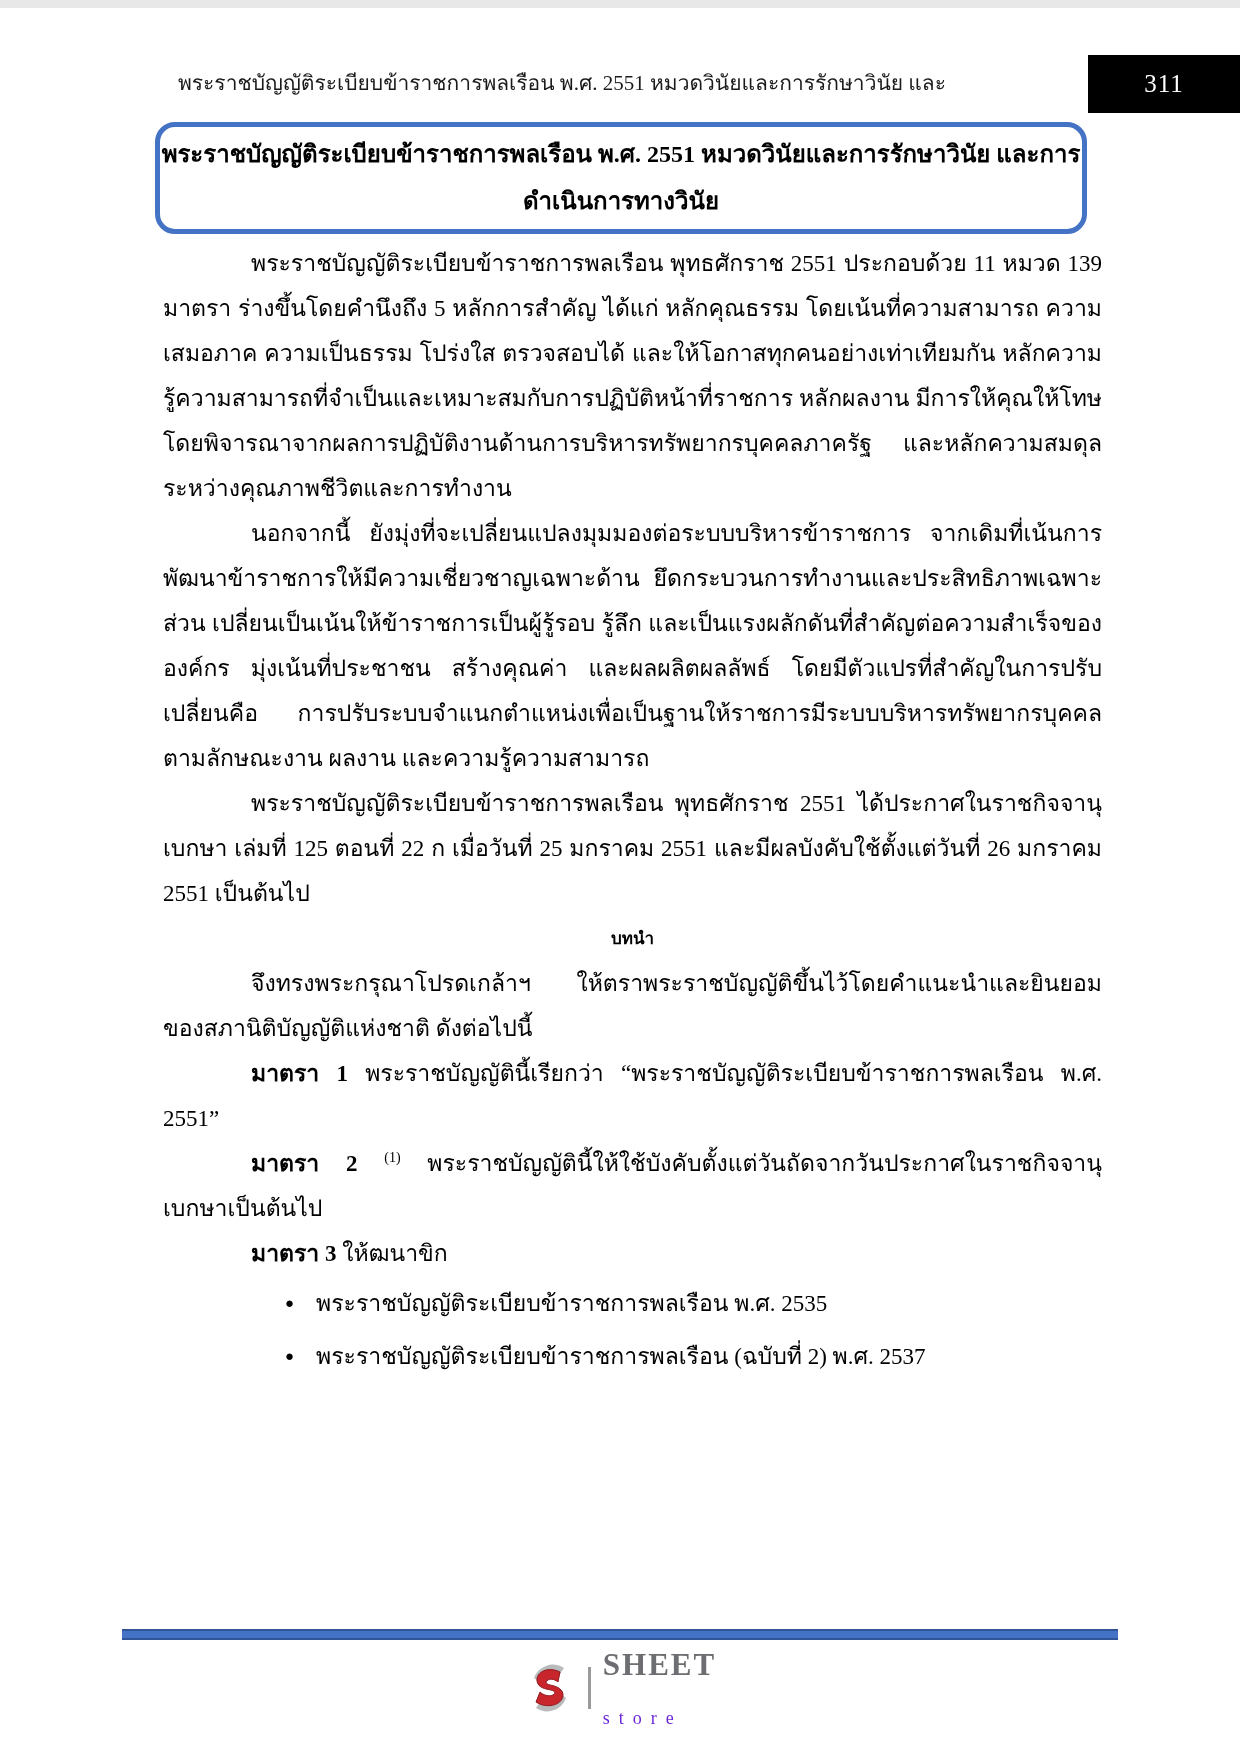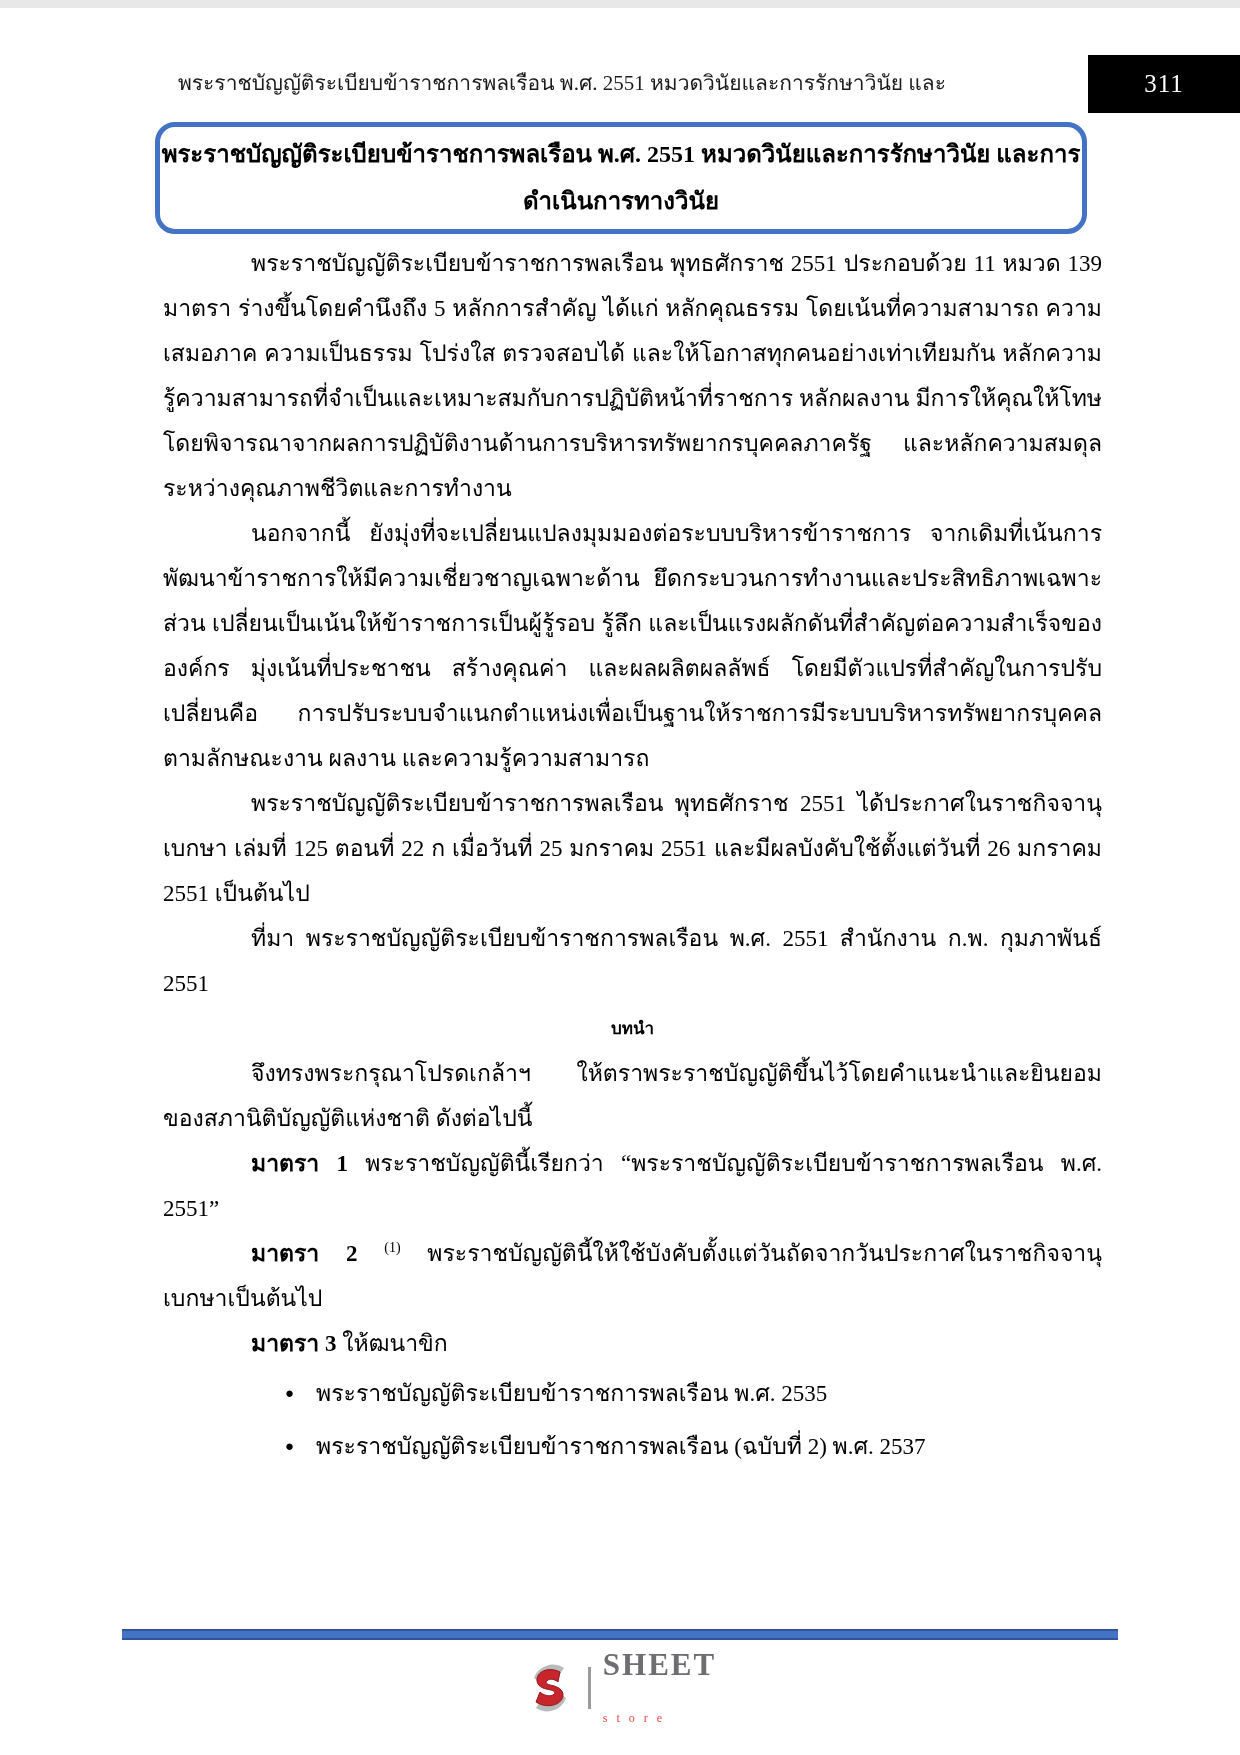--- a/index.html
+++ b/index.html
@@ -59,21 +59,21 @@
     position:absolute; top:1642px; left:0; width:1240px;
     display:flex; align-items:center; justify-content:center; gap:12px;
   }
   .logo-mark { width:52px; height:52px; }
   .logo-divider { width:3px; height:42px; background:#9a9a9a; }
   .logo-textcol { display:flex; flex-direction:column;gap:28px; }
   .logo-title {
     font-weight:bold; font-size:31px; color:#6d6e71; letter-spacing:2px; line-height:30px;
   }
   .logo-subtitle {
-    font-size:12px; color:#ef4444; letter-spacing:9px; line-height:16px; margin-top:2px;
+    font-size:18px; color:#6d28d9; letter-spacing:9px; line-height:16px; margin-top:2px;
   }
 </style>
 </head>
 <body>
 
 <div class="page">
 
   <div class="running-header">พระราชบัญญัติระเบียบข้าราชการพลเรือน พ.ศ. 2551 หมวดวินัยและการรักษาวินัย และ</div>
 
   <div class="page-number-box">
@@ -82,21 +82,20 @@
 
   <div class="title-box">
     <div>พระราชบัญญัติระเบียบข้าราชการพลเรือน พ.ศ. 2551 หมวดวินัยและการรักษาวินัย และการ</div>
     <div>ดำเนินการทางวินัย</div>
   </div>
 
   <div class="content">
     <p class="indent">พระราชบัญญัติระเบียบข้าราชการพลเรือน พุทธศักราช 2551 ประกอบด้วย 11 หมวด 139 มาตรา ร่างขึ้นโดยคำนึงถึง 5 หลักการสำคัญ ได้แก่ หลักคุณธรรม โดยเน้นที่ความสามารถ ความเสมอภาค ความเป็นธรรม โปร่งใส ตรวจสอบได้ และให้โอกาสทุกคนอย่างเท่าเทียมกัน หลักความรู้ความสามารถที่จำเป็นและเหมาะสมกับการปฏิบัติหน้าที่ราชการ หลักผลงาน มีการให้คุณให้โทษโดยพิจารณาจากผลการปฏิบัติงานด้านการบริหารทรัพยากรบุคคลภาครัฐ และหลักความสมดุลระหว่างคุณภาพชีวิตและการทำงาน</p>
     <p class="indent">นอกจากนี้ ยังมุ่งที่จะเปลี่ยนแปลงมุมมองต่อระบบบริหารข้าราชการ จากเดิมที่เน้นการพัฒนาข้าราชการให้มีความเชี่ยวชาญเฉพาะด้าน ยึดกระบวนการทำงานและประสิทธิภาพเฉพาะส่วน เปลี่ยนเป็นเน้นให้ข้าราชการเป็นผู้รู้รอบ รู้ลึก และเป็นแรงผลักดันที่สำคัญต่อความสำเร็จขององค์กร มุ่งเน้นที่ประชาชน สร้างคุณค่า และผลผลิตผลลัพธ์ โดยมีตัวแปรที่สำคัญในการปรับเปลี่ยนคือ การปรับระบบจำแนกตำแหน่งเพื่อเป็นฐานให้ราชการมีระบบบริหารทรัพยากรบุคคล ตามลักษณะงาน ผลงาน และความรู้ความสามารถ</p>
     <p class="indent">พระราชบัญญัติระเบียบข้าราชการพลเรือน พุทธศักราช 2551 ได้ประกาศในราชกิจจานุเบกษา เล่มที่ 125 ตอนที่ 22 ก เมื่อวันที่ 25 มกราคม 2551 และมีผลบังคับใช้ตั้งแต่วันที่ 26 มกราคม 2551 เป็นต้นไป</p>
-    <p class="indent">ที่มา พระราชบัญญัติระเบียบข้าราชการพลเรือน พ.ศ. 2551 สำนักงาน ก.พ. กุมภาพันธ์ 2551</p>
 
     <div class="section-heading">บทนำ</div>
 
     <p class="indent">จึงทรงพระกรุณาโปรดเกล้าฯ ให้ตราพระราชบัญญัติขึ้นไว้โดยคำแนะนำและยินยอมของสภานิติบัญญัติแห่งชาติ ดังต่อไปนี้</p>
 
     <p class="indent"><span class="m-label">มาตรา 1</span> <span>พระราชบัญญัตินี้เรียกว่า “พระราชบัญญัติระเบียบข้าราชการพลเรือน พ.ศ. 2551”</span></p>
 
     <p class="indent"><span class="m-label">มาตรา 2</span> <sup class="fnref">(1)</sup> <span>พระราชบัญญัตินี้ให้ใช้บังคับตั้งแต่วันถัดจากวันประกาศในราชกิจจานุเบกษาเป็นต้นไป</span></p>
 
     <p class="indent"><span class="m-label">มาตรา 3</span> <span>ให้ฒนาขิก</span></p>

